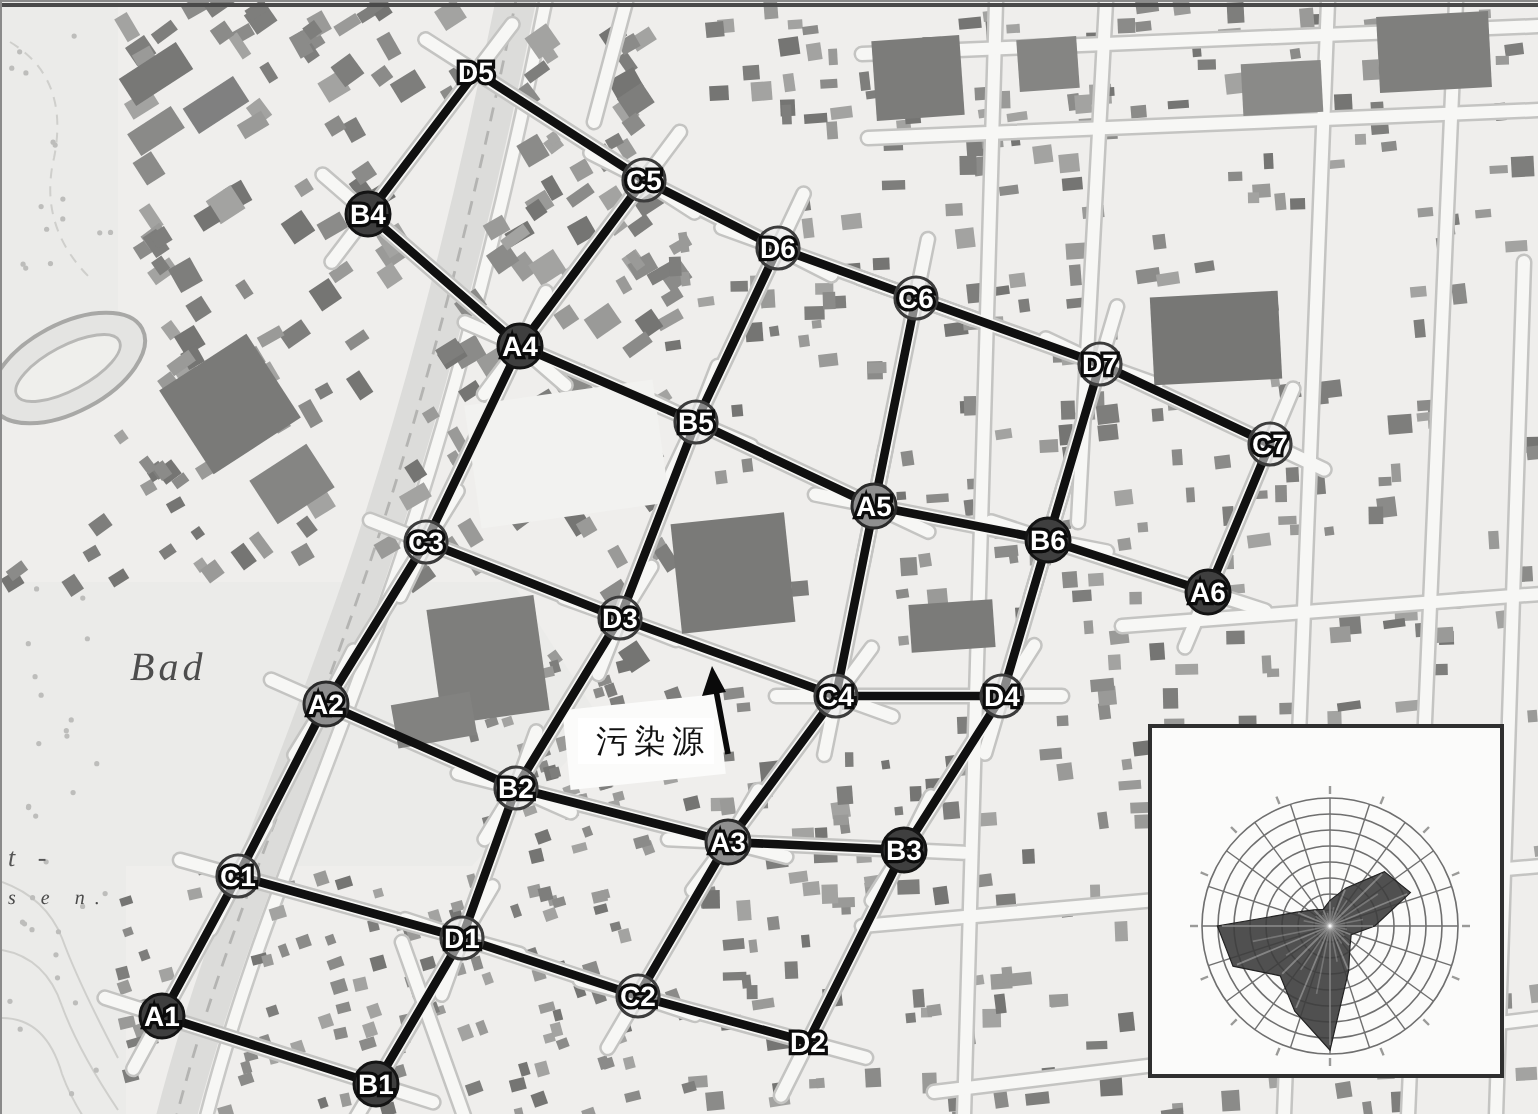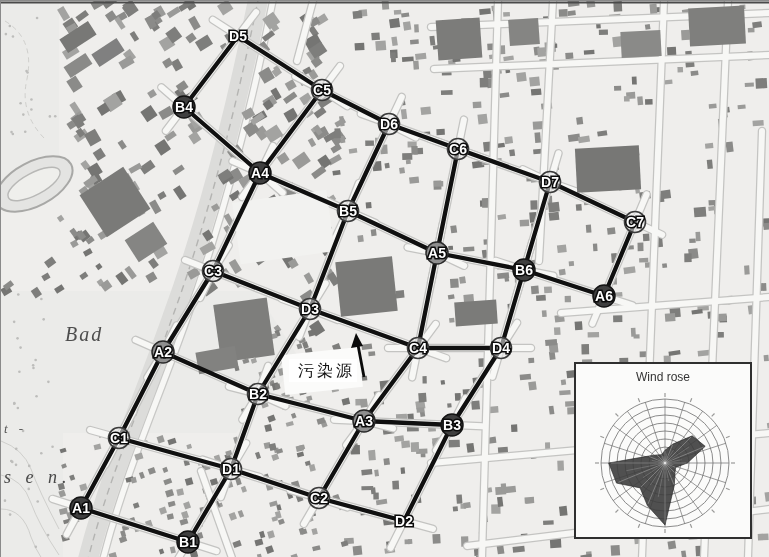--- a/index.html
+++ b/index.html
@@ -4,21 +4,21 @@
 <style>
   html,body{margin:0;padding:0;background:#d8d8d8;font-family:"Liberation Sans",sans-serif;}
   .stage{
     position:relative;width:769px;height:557px;overflow:hidden;
     background:#efeeec;border:1px solid #8a8a8a;box-sizing:content-box;
   }
   .stage svg.map{position:absolute;left:0;top:0;}
   .place-label{position:absolute;color:#555;font-family:"Liberation Serif",serif;font-style:italic;pointer-events:none;}
   .place-bad{left:64px;top:322px;font-size:20px;letter-spacing:2px;color:#4d4d4d;}
   .place-t{left:3px;top:420px;font-size:13px;letter-spacing:4px;}
-  .place-sen{left:3px;top:466px;font-size:18px;letter-spacing:5px;color:#4a4a4a;}
+  .place-sen{left:3px;top:443px;font-size:10px;letter-spacing:5px;color:#4a4a4a;}
   .pollution-label{
     position:absolute;left:288px;top:358px;width:64px;
     font-family:"DejaVu Serif","Liberation Serif",serif;
     font-size:16px;color:#111;letter-spacing:3px;line-height:1.2;
     background:rgba(255,255,255,0.93);padding:2px 2px;text-align:right;
   }
   .windrose{
     position:absolute;left:573px;top:361px;width:178px;height:177px;
     background:#fbfbfa;border:2px solid #2f2f2f;box-sizing:border-box;
   }
@@ -1248,15 +1248,14 @@
           <line x1="89" y1="99" x2="34.9328" y2="99" stroke="rgba(255,255,255,0.30)" stroke-width="0.9"></line>
           <line x1="89" y1="99" x2="75.81824583138058" y2="96.37798607210324" stroke="rgba(255,255,255,0.22)" stroke-width="0.8"></line>
           <line x1="89" y1="99" x2="73.10631562630182" y2="92.4166203763369" stroke="rgba(255,255,255,0.30)" stroke-width="0.9"></line>
           <line x1="89" y1="99" x2="81.816102549706" y2="94.19987318671063" stroke="rgba(255,255,255,0.22)" stroke-width="0.8"></line>
           <line x1="89" y1="99" x2="81.17996468550173" y2="91.17996468550173" stroke="rgba(255,255,255,0.30)" stroke-width="0.9"></line>
           <line x1="89" y1="99" x2="85.26656803410827" y2="93.41252420532689" stroke="rgba(255,255,255,0.22)" stroke-width="0.8"></line>
           <line x1="89" y1="99" x2="85.70831018816844" y2="91.05315781315092" stroke="rgba(255,255,255,0.30)" stroke-width="0.9"></line>
           <line x1="89" y1="99" x2="87.68899303605163" y2="92.40912291569029" stroke="rgba(255,255,255,0.22)" stroke-width="0.8"></line>
         </g>
       </svg>
-    <div class="wr-title">Wind rose</div>
   </div>
 </div>
 
 </body></html>

